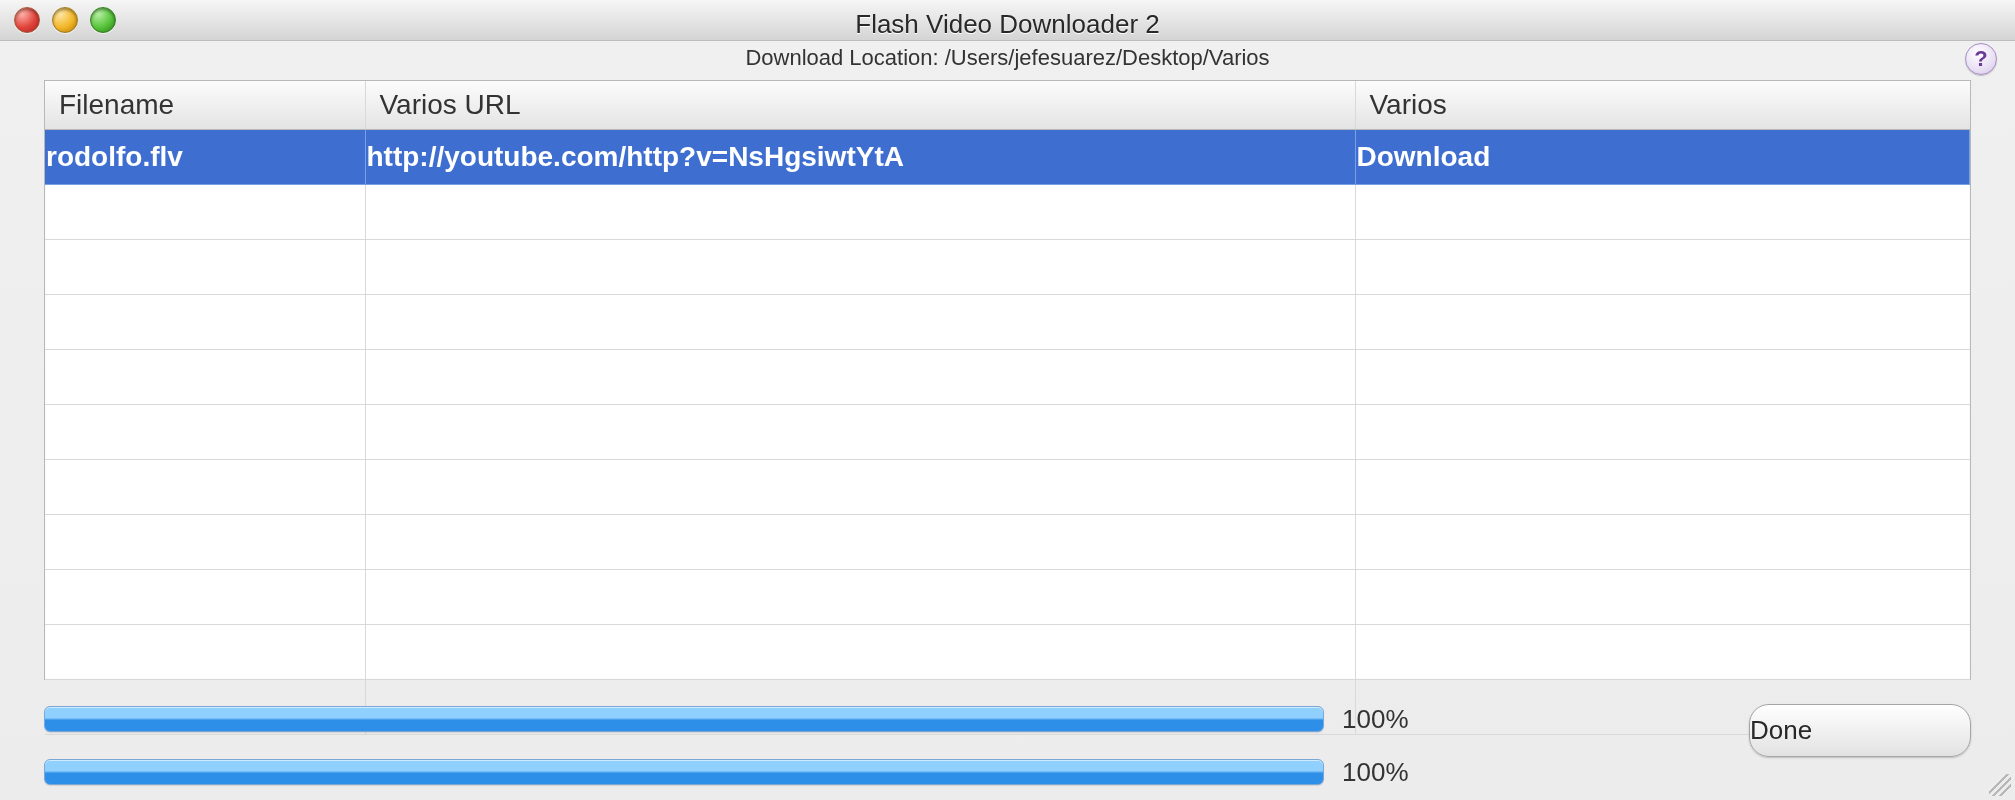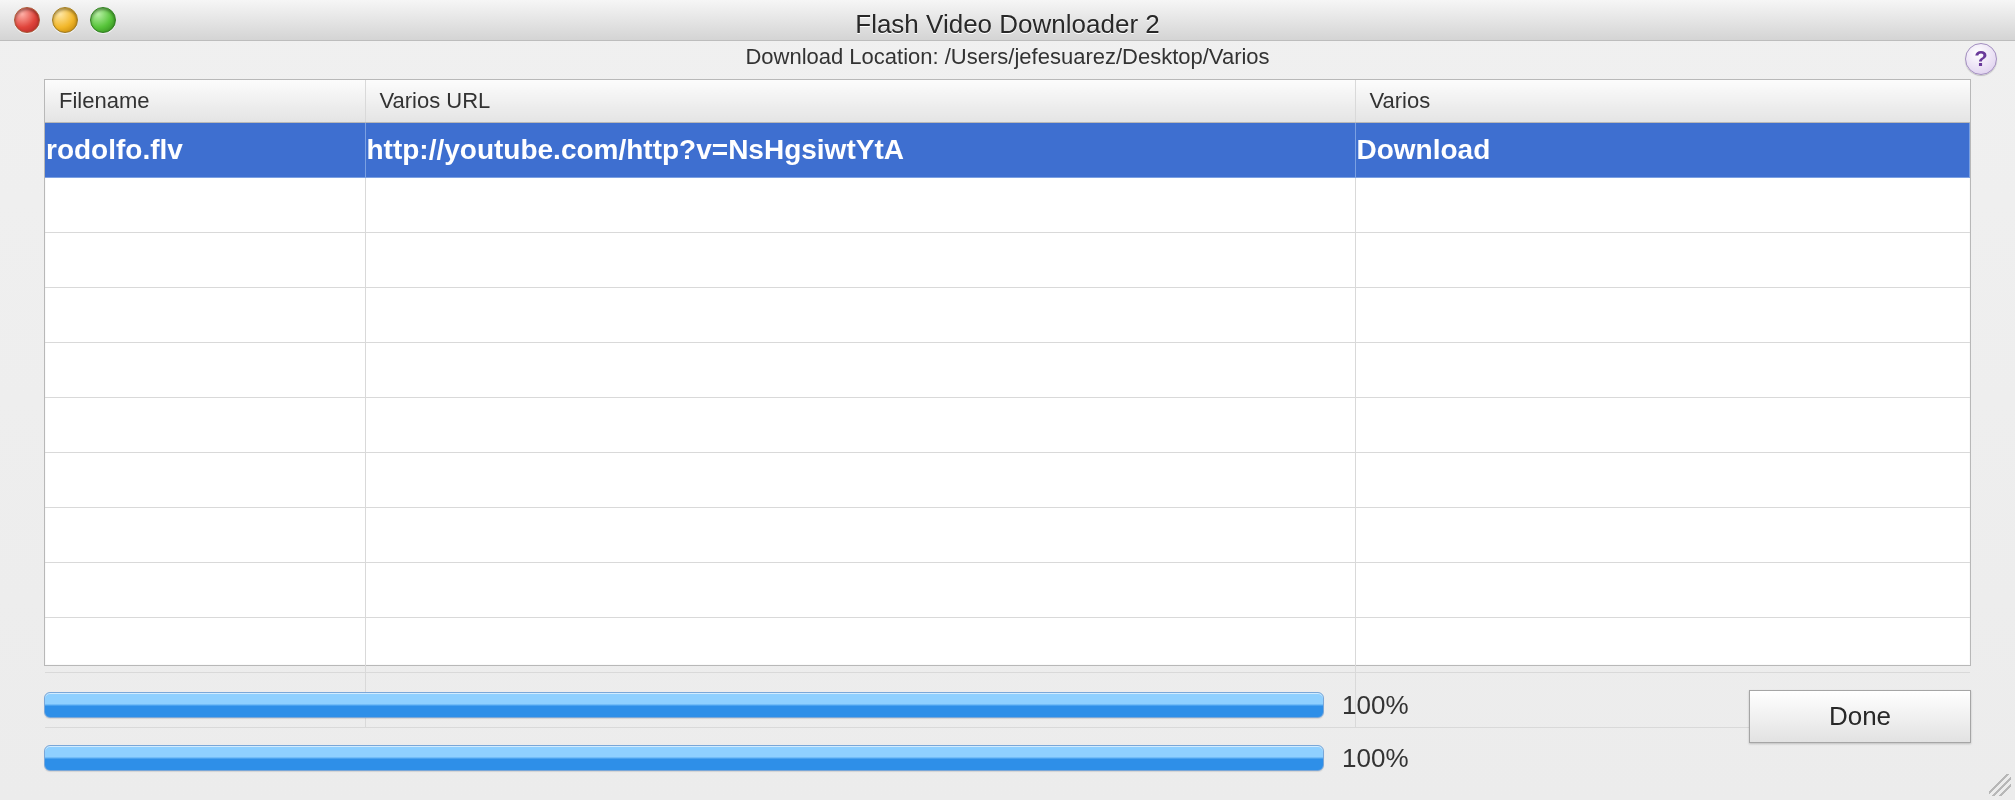--- a/index.html
+++ b/index.html
@@ -100,21 +100,21 @@
     border-collapse: collapse;
     width: 100%;
     table-layout: fixed;
   }
   col.c-file { width: 320px; }
   col.c-url  { width: 990px; }
   col.c-status { }
   thead th {
     text-align: left;
     font-weight: 400;
-    font-size: 22px;
+    font-size: 28px;
     padding: 8px 14px;
     background: linear-gradient(var(--header-top), var(--header-bot));
     border-right: 1px solid var(--cell-border);
     border-bottom: 1px solid var(--border);
     color: #333;
   }
   thead th:last-child { border-right: none; }
   tbody td {
     font-size: 28px;
     padding: 6px 1px;
@@ -129,21 +129,21 @@
   tbody tr.selected td {
     background: var(--sel-blue);
     color: #fff;
     font-weight: 600;
     border-right: 1px solid #7ba0e2;
     border-bottom: 1px solid #7ba0e2;
   }
   tbody tr.empty td { height: 42px; }
   
   .bottom {
-    padding: 24px 44px 26px 44px;
+    padding: 24px 44px 12px 44px;
     display: grid;
     grid-template-columns: 1280px 120px 1fr;
     grid-template-rows: auto auto;
     column-gap: 18px;
     row-gap: 22px;
     align-items: center;
   }
   .progress {
     height: 24px;
     border-radius: 6px;
@@ -161,22 +161,22 @@
     font-size: 26px;
     color: #333;
   }
   .done-button {
     grid-column: 3; grid-row: 1 / span 2;
     justify-self: end;
     align-self: start;
     width: 220px;
     padding: 10px 0;
     font-size: 26px;
-    text-align: center;
-    border-radius: 0;
+    text-align: left;
+    border-radius: 20px;
     border: 1px solid #a5a5a5;
     background: linear-gradient(var(--btn-top), var(--btn-bot));
     box-shadow: 0 1px 2px rgba(0,0,0,0.2), inset 0 1px 0 rgba(255,255,255,0.8);
     cursor: pointer;
   }
   
   .resize-grip {
     position: absolute;
     right: 4px;
     bottom: 4px;

